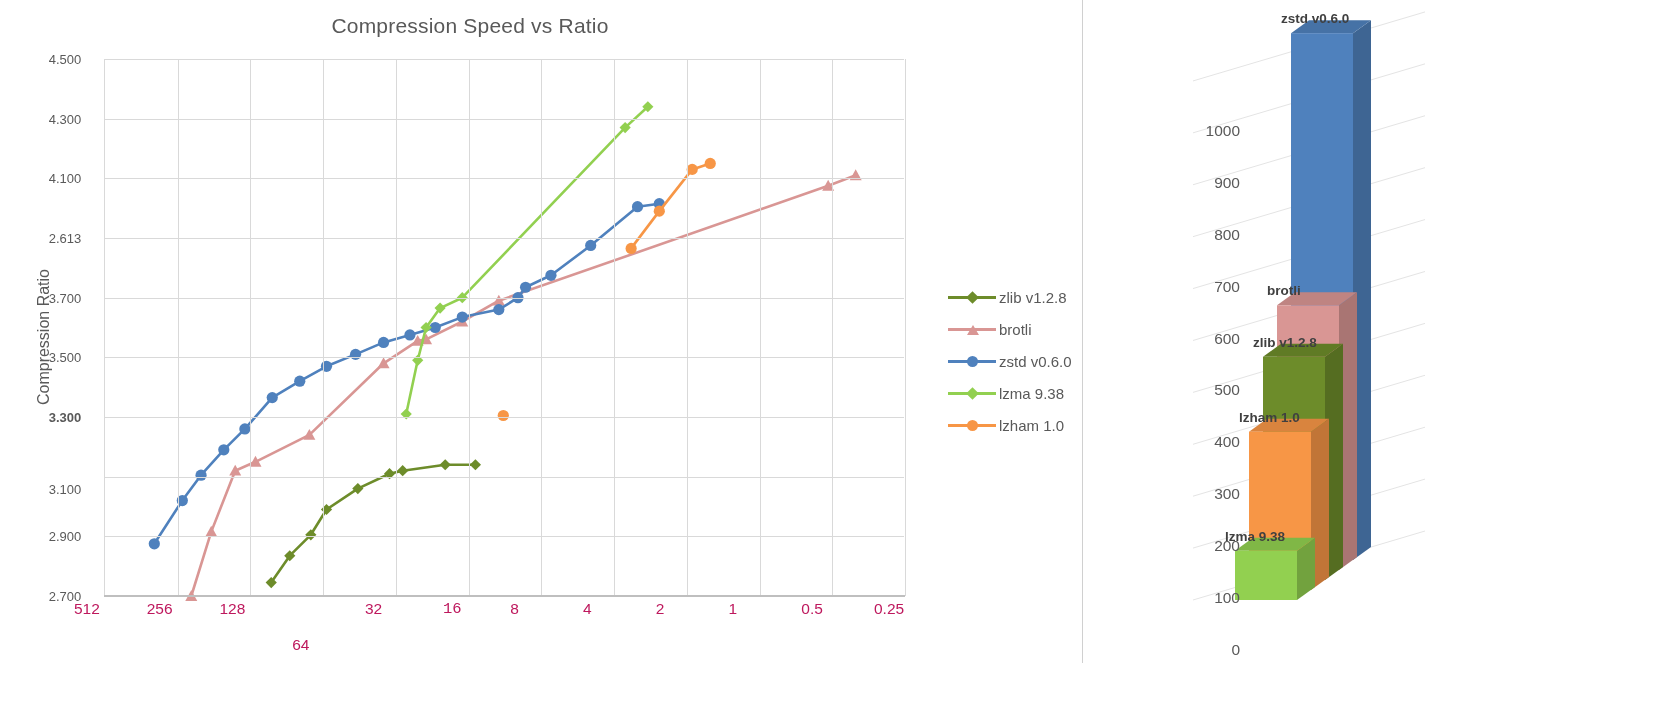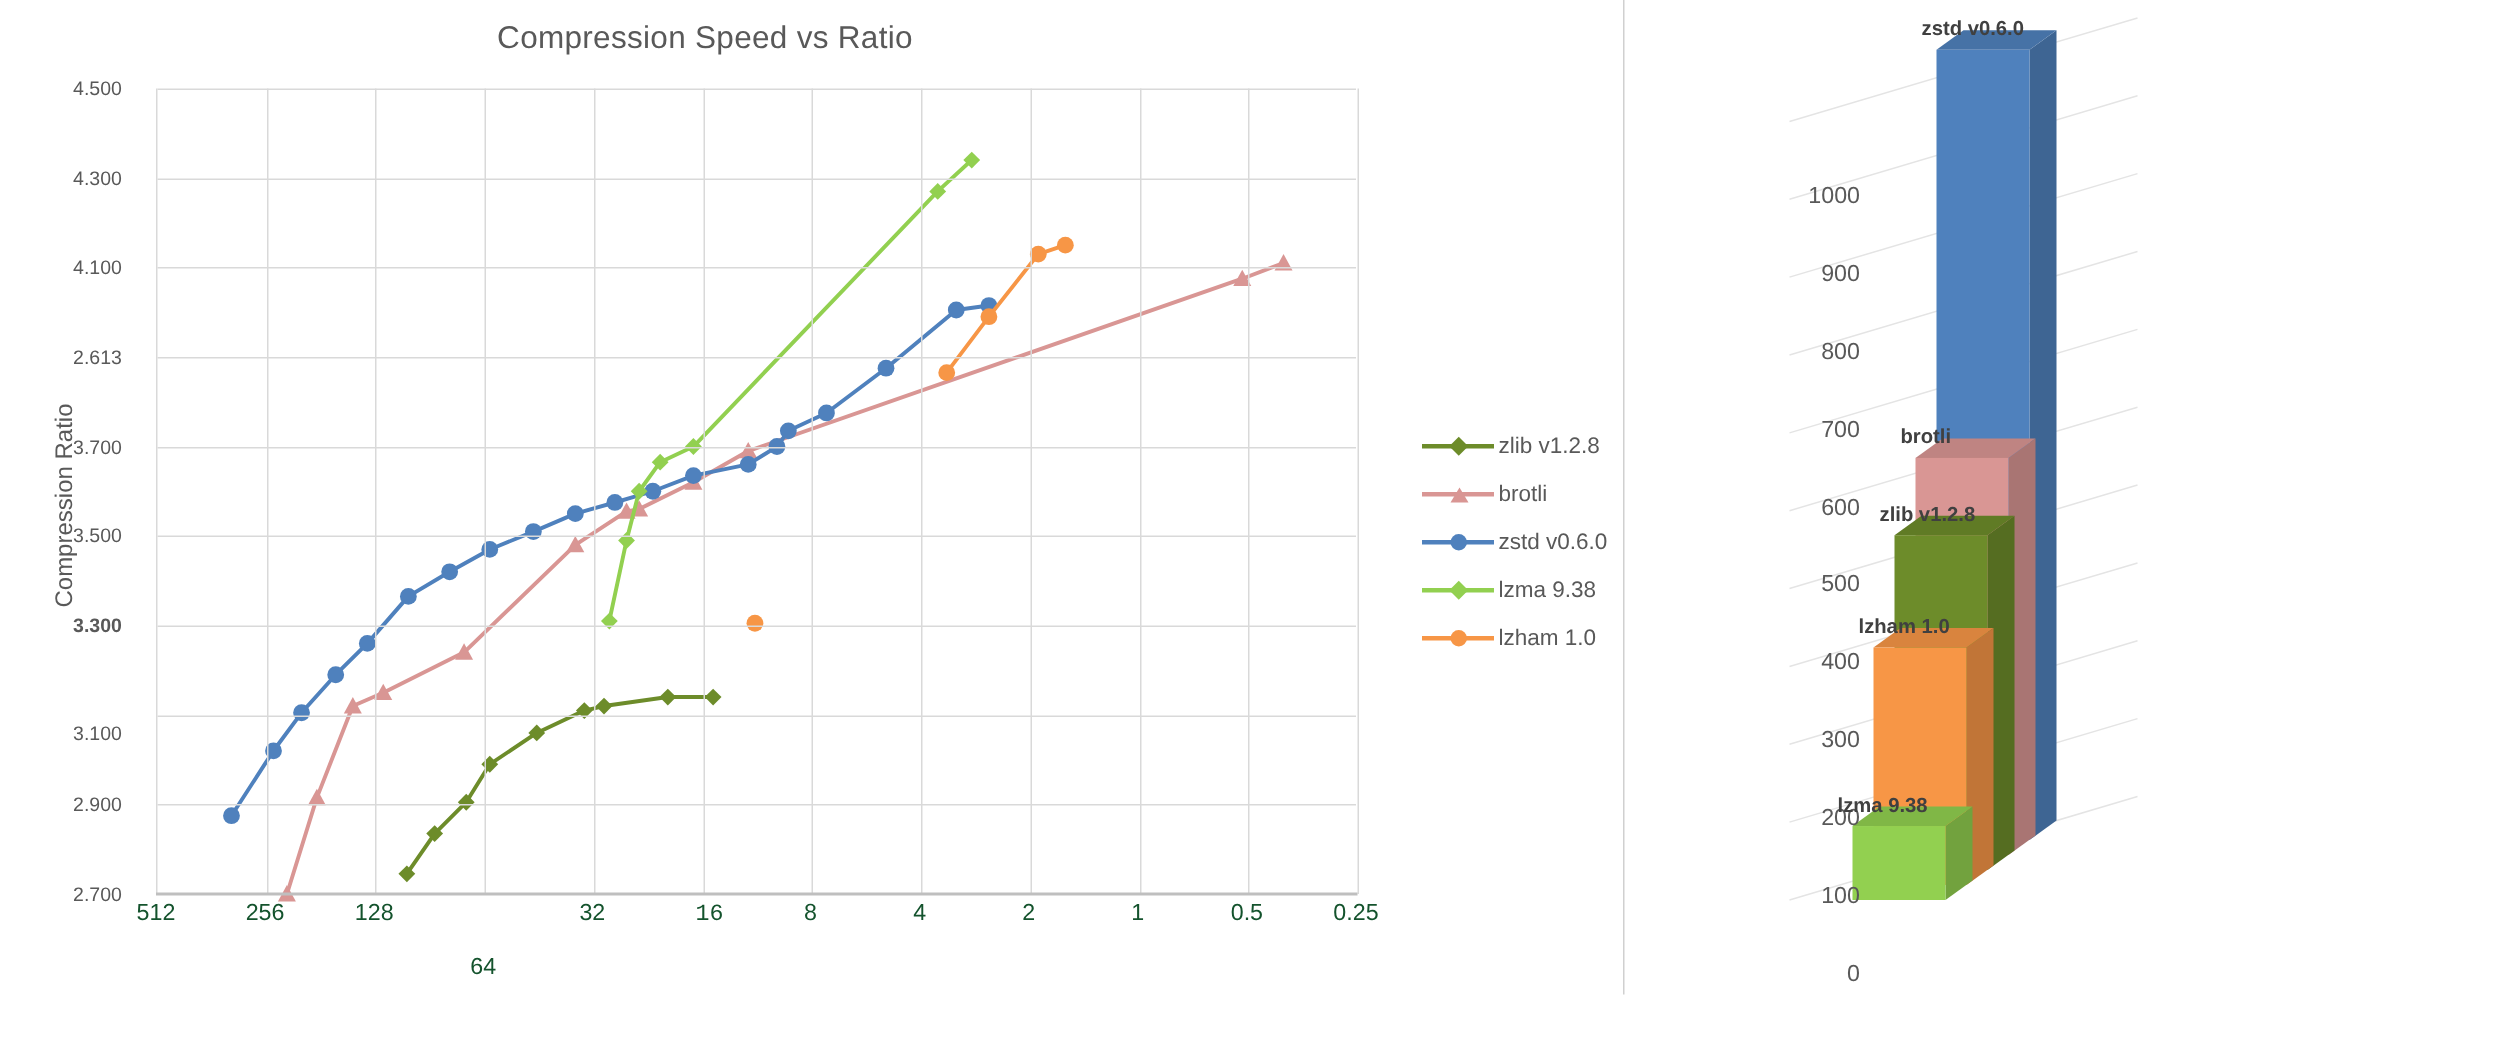--- a/index.html
+++ b/index.html
@@ -23,22 +23,22 @@
   #plot .vline{position:absolute;top:0;bottom:0;width:1px;background:#d9d9d9;}
   #plot .hline{position:absolute;left:0;right:0;height:1px;background:#d9d9d9;}
   #xaxis-line{position:absolute;left:104px;top:595px;width:801px;height:2px;background:#bfbfbf;}
 
   .ylab{
     position:absolute;right:0;width:62px;text-align:center;
     font-size:13px;color:#595959;transform:translateY(-50%);
   }
   #ylabels{position:absolute;left:30px;top:59px;width:66px;height:537px;}
   .xlab{
-    position:absolute;top:0;width:60px;text-align:center;
-    font-size:15.5px;color:#14532d;transform:translateX(-30px);
+    position:absolute;top:0;width:60px;text-align:left;
+    font-size:15.5px;color:#be185d;transform:translateX(-30px);
   }
   #xlabels{position:absolute;left:104px;top:600px;width:801px;height:24px;}
   #ytitle{
     position:absolute;left:-236px;top:328px;width:560px;text-align:center;
     font-size:16px;color:#595959;transform:rotate(-90deg);
   }
   #xtitle{
     position:absolute;left:104px;top:624px;width:801px;text-align:center;
     font-size:16px;color:#595959;
   }

